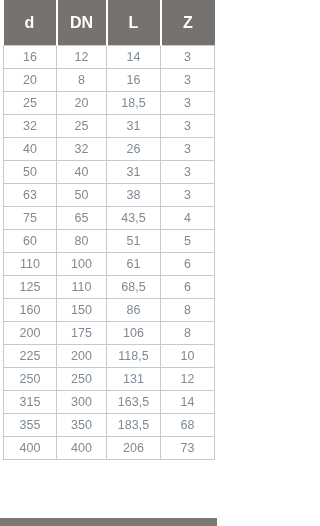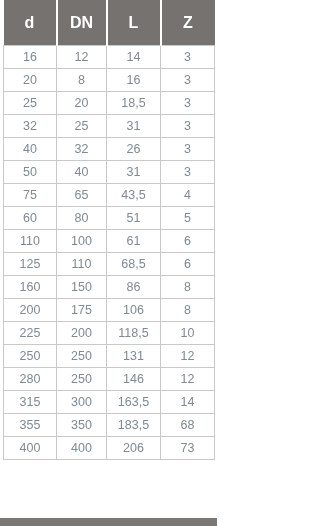--- a/index.html
+++ b/index.html
@@ -125,20 +125,26 @@
           <td>26</td>
           <td>3</td>
         </tr>
         <tr>
           <td>50</td>
           <td>40</td>
           <td>31</td>
           <td>3</td>
         </tr>
         <tr>
+          <td>63</td>
+          <td>50</td>
+          <td>38</td>
+          <td>3</td>
+        </tr>
+        <tr>
           <td>75</td>
           <td>65</td>
           <td>43,5</td>
           <td>4</td>
         </tr>
         <tr>
           <td>60</td>
           <td>80</td>
           <td>51</td>
           <td>5</td>
@@ -170,26 +176,20 @@
         <tr>
           <td>225</td>
           <td>200</td>
           <td>118,5</td>
           <td>10</td>
         </tr>
         <tr>
           <td>250</td>
           <td>250</td>
           <td>131</td>
-          <td>12</td>
-        </tr>
-        <tr>
-          <td>280</td>
-          <td>250</td>
-          <td>146</td>
           <td>12</td>
         </tr>
         <tr>
           <td>315</td>
           <td>300</td>
           <td>163,5</td>
           <td>14</td>
         </tr>
         <tr>
           <td>355</td>

